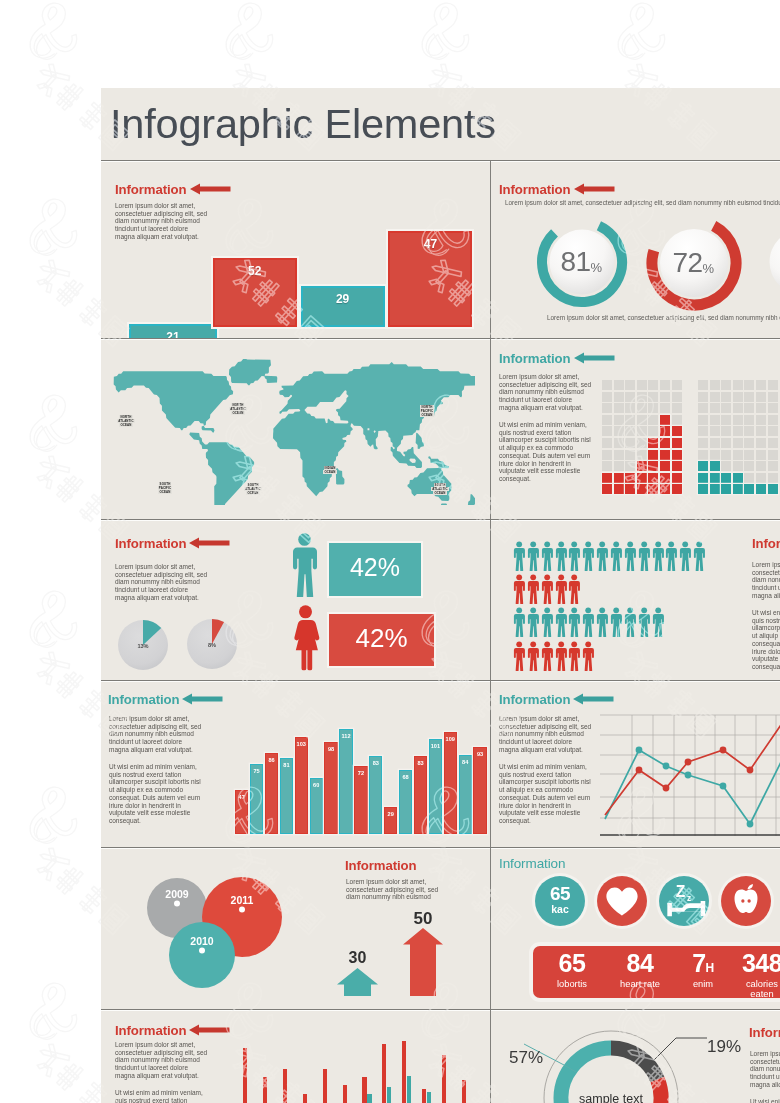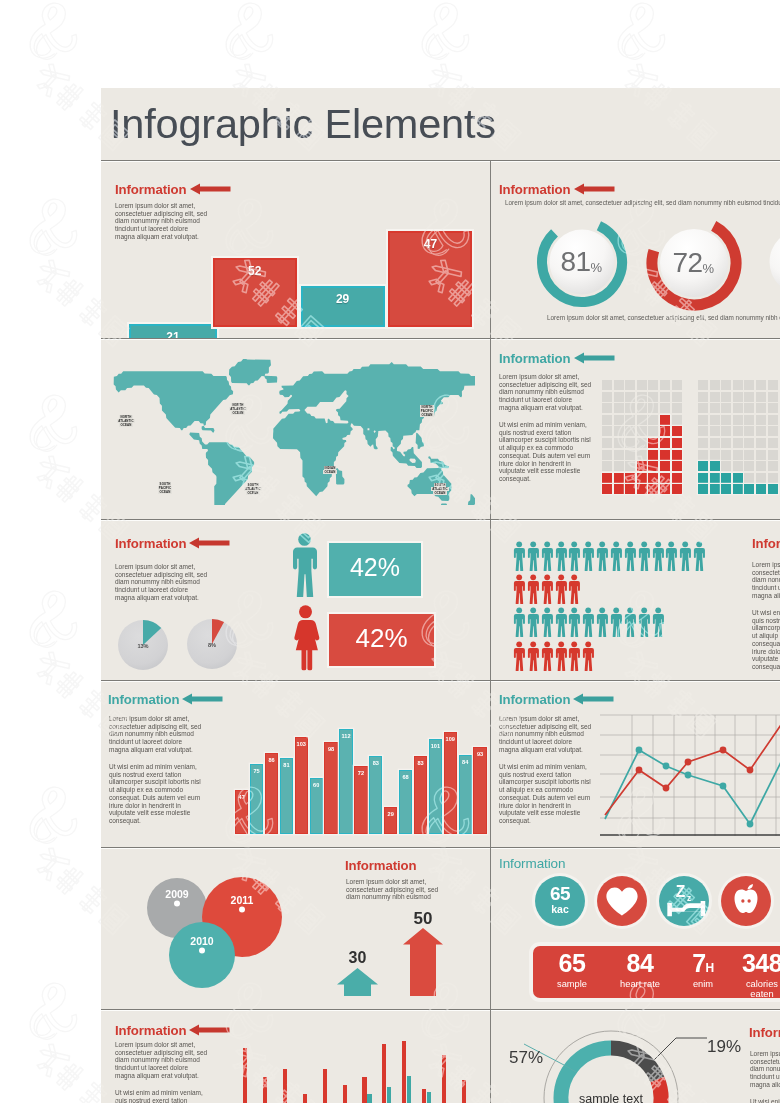--- a/index.html
+++ b/index.html
@@ -688,21 +688,21 @@
               <path d="M24 14.5 c-2.6 -2.2 -7.6 -2.5 -9.9 1.7 c-2.4 4.3 -0.7 11.9 2.3 16.2 c1.6 2.3 3.4 3.5 5 3.1 c1.1 -0.3 1.8 -1 2.6 -1 c0.8 0 1.5 0.7 2.6 1 c1.6 0.4 3.4 -0.8 5 -3.1 c3 -4.3 4.7 -11.9 2.3 -16.2 c-2.3 -4.2 -7.3 -3.9 -9.9 -1.7 z" fill="#ffffff"></path>
               <path d="M25.4 12.8 c0.4 -2.6 2.6 -4.7 5.2 -5.1 c0.3 2.7 -1.9 5.2 -5.2 5.1 z" fill="#ffffff"></path>
               <circle cx="21" cy="24" r="1.6" fill="#d64a3f"></circle>
               <circle cx="27" cy="24" r="1.6" fill="#d64a3f"></circle>
             </svg>
           </div>
         </div>
     <div id="healthstats" style="position: absolute; left: 42px; top: 98px; width: 268px; height: 52px; background: rgb(214, 67, 58); border-radius: 7px; box-shadow: rgb(244, 242, 238) 0px 0px 0px 4px;">
           <div style="position: absolute; left: 0px; top: 4px; width: 78px; text-align: center;">
             <div style="font-size: 25px; font-weight: 700; color: rgb(255, 255, 255); line-height: 1.1; letter-spacing: -0.5px;">65</div>
-            <div style="font-size: 9.3px; color: rgb(255, 255, 255); line-height: 1.08; margin-top: 1px; white-space: pre;">sample</div>
+            <div style="font-size: 9.3px; color: rgb(255, 255, 255); line-height: 1.08; margin-top: 1px; white-space: pre;">lobortis</div>
           </div>
           <div style="position: absolute; left: 68px; top: 4px; width: 78px; text-align: center;">
             <div style="font-size: 25px; font-weight: 700; color: rgb(255, 255, 255); line-height: 1.1; letter-spacing: -0.5px;">84</div>
             <div style="font-size: 9.3px; color: rgb(255, 255, 255); line-height: 1.08; margin-top: 1px; white-space: pre;">heart rate</div>
           </div>
           <div style="position: absolute; left: 131px; top: 4px; width: 78px; text-align: center;">
             <div style="font-size: 25px; font-weight: 700; color: rgb(255, 255, 255); line-height: 1.1; letter-spacing: -0.5px;">7<span style="font-size: 12px;">H</span></div>
             <div style="font-size: 9.3px; color: rgb(255, 255, 255); line-height: 1.08; margin-top: 1px; white-space: pre;">enim</div>
           </div>
           <div style="position: absolute; left: 190px; top: 4px; width: 78px; text-align: center;">

